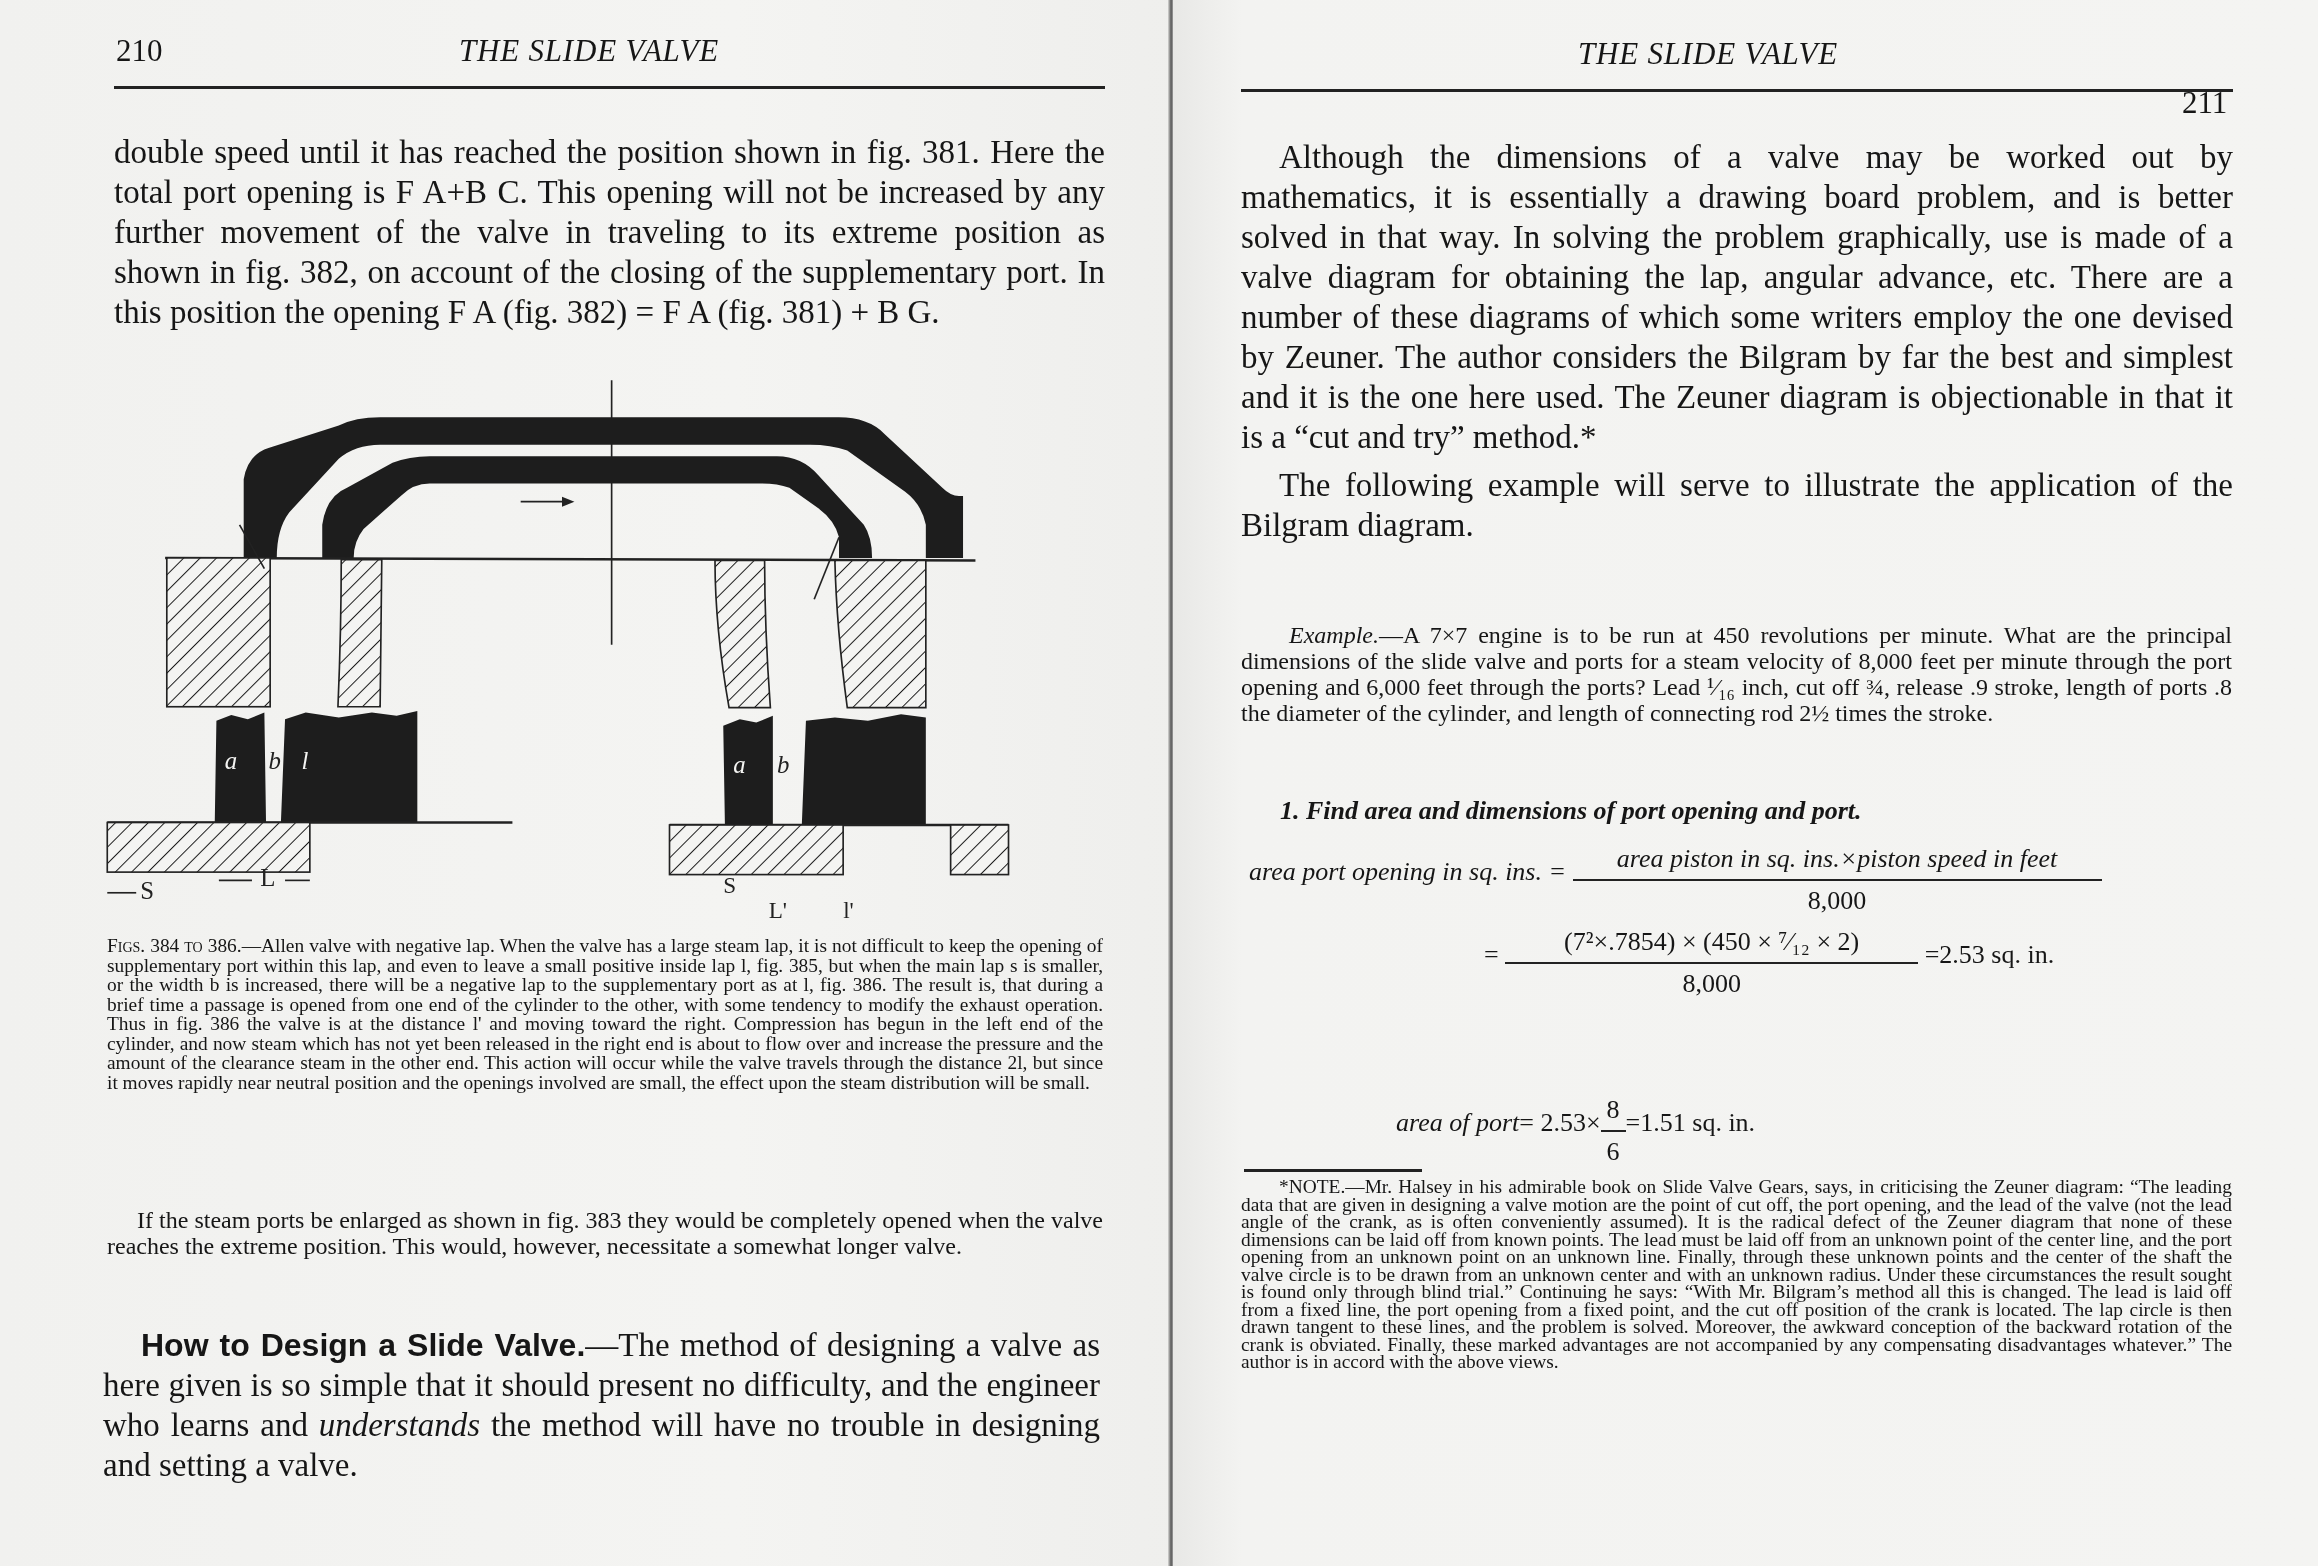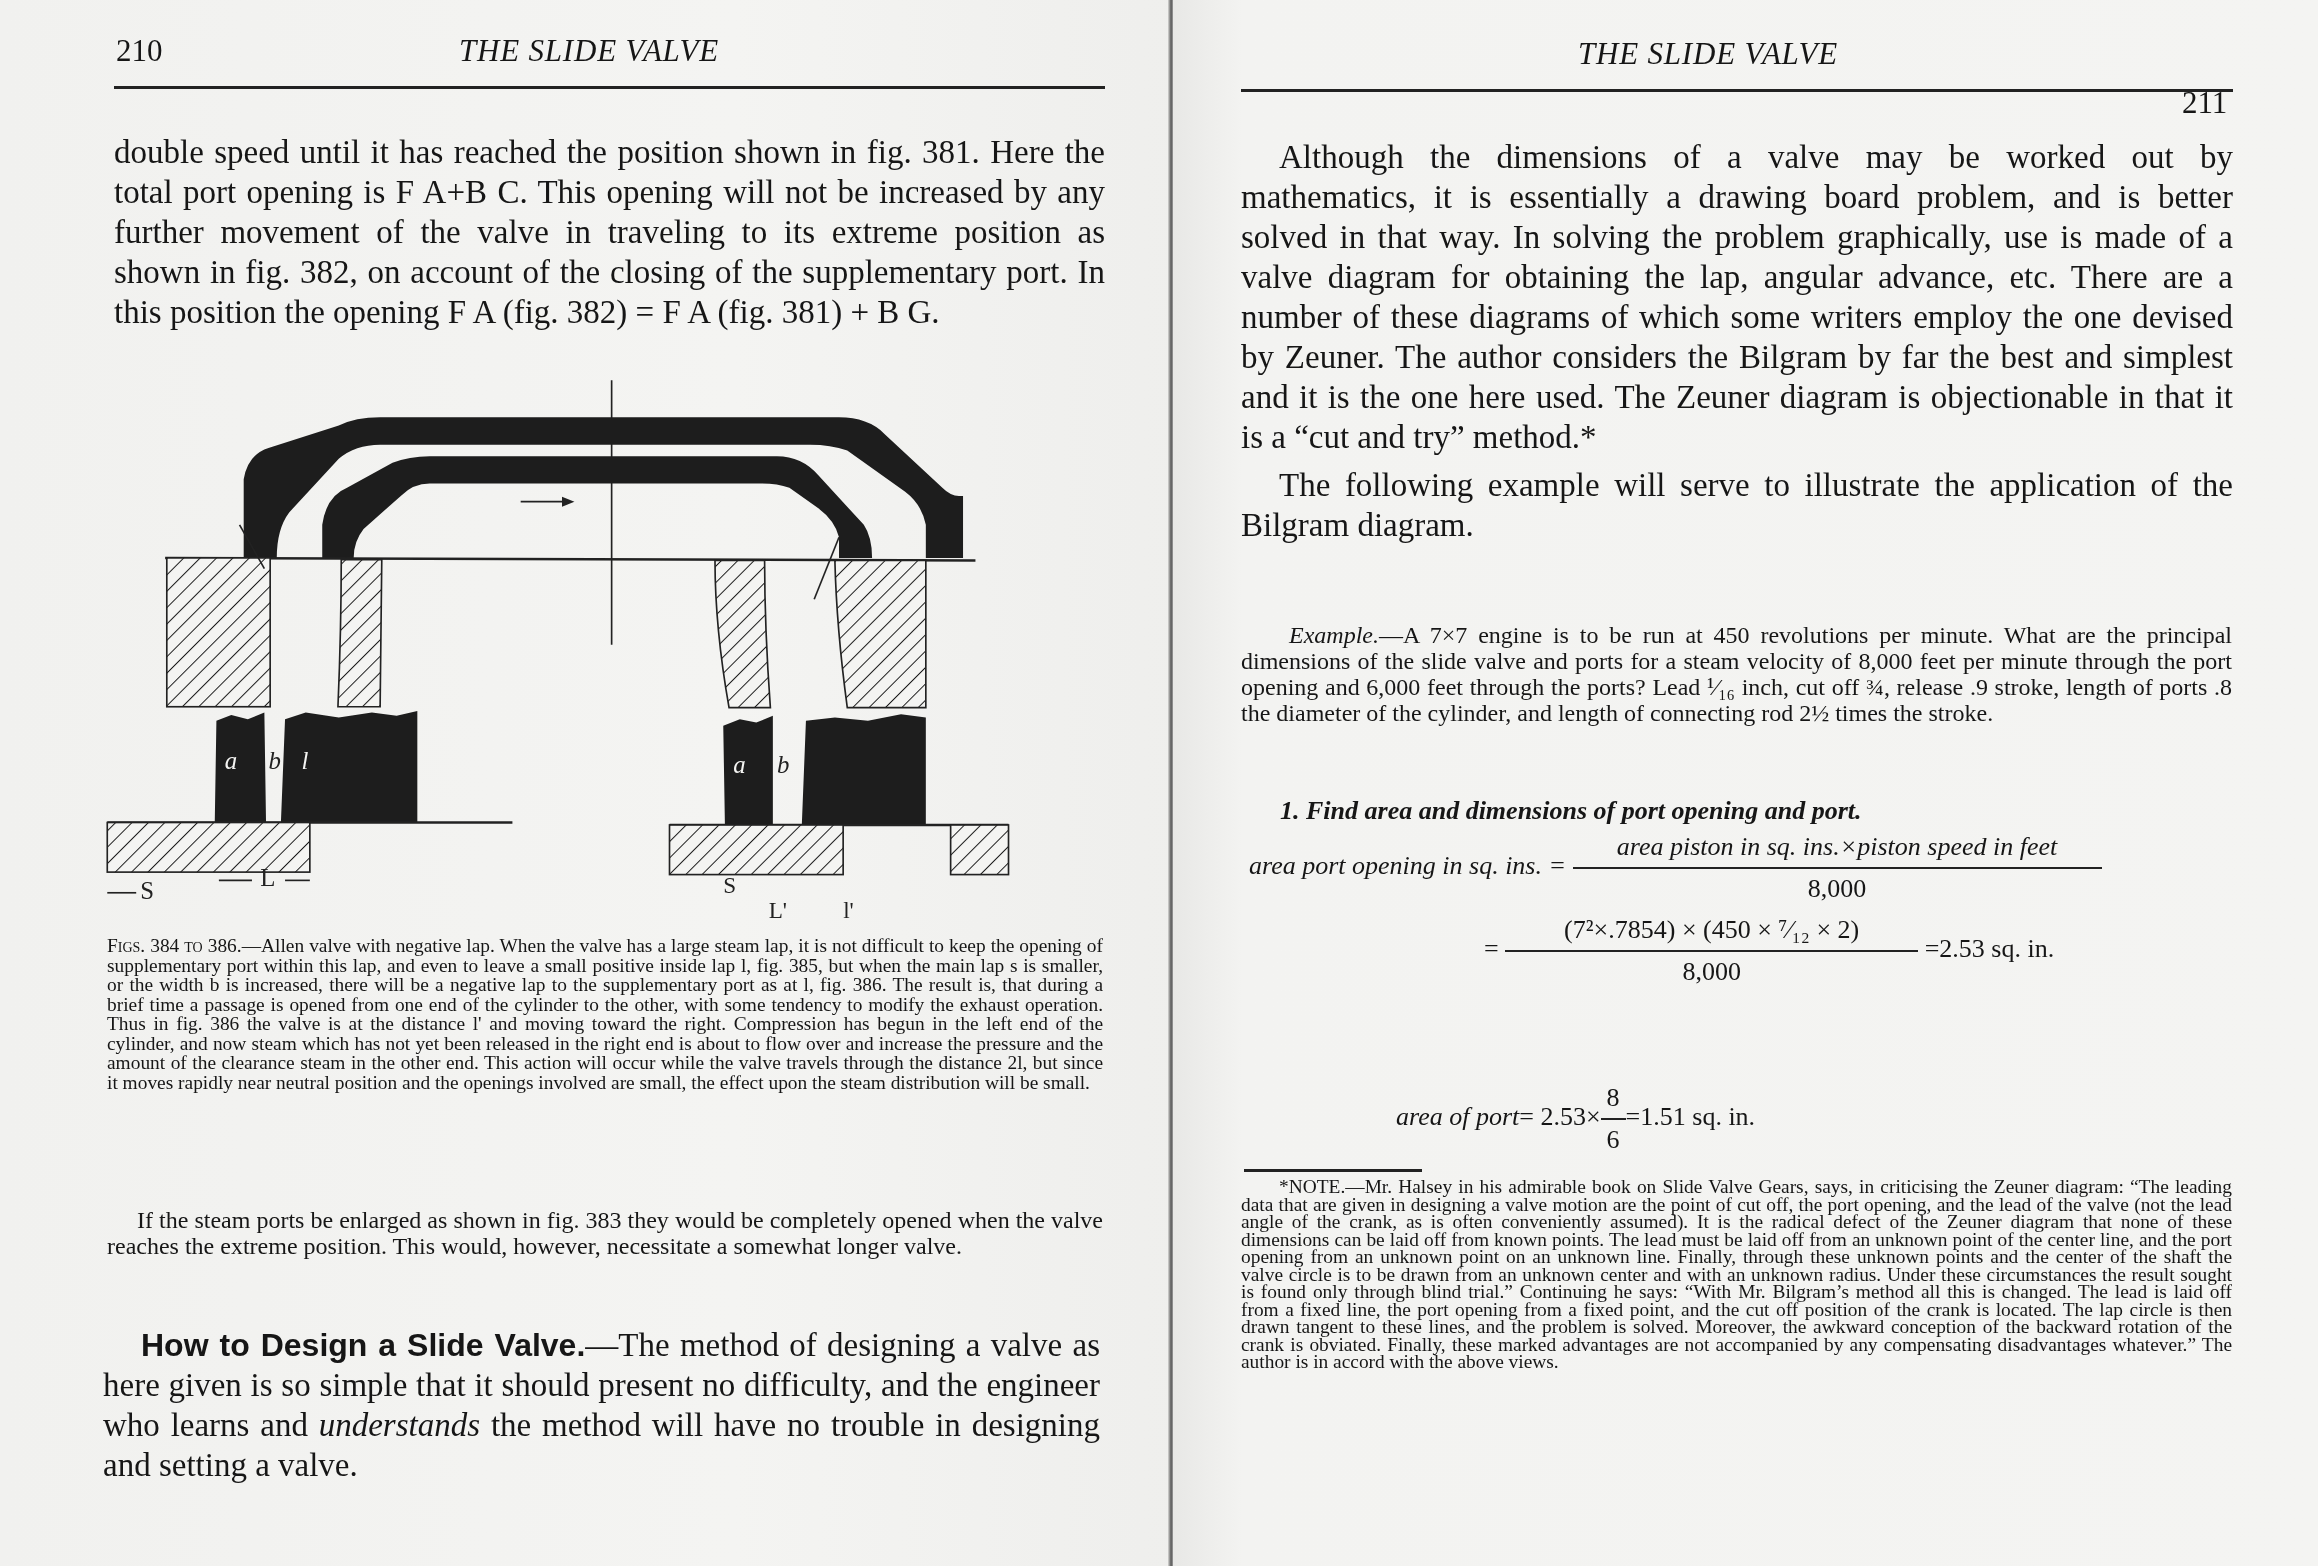--- a/index.html
+++ b/index.html
@@ -29,21 +29,21 @@
 
   .caption { position:absolute; font-size:19.4px; line-height:19.5px; text-align:justify; }
   .caption .sc { font-variant:small-caps; }
 
   .small { position:absolute; font-size:24px; line-height:26px; text-align:justify; }
   .footnote { position:absolute; font-size:19.4px; line-height:17.5px; text-align:justify; }
 
   .heading-bold { font-weight:bold; font-family:"Liberation Sans","DejaVu Sans",sans-serif; font-size:32px; }
   .ital { font-style:italic; }
   .eq { position:absolute; font-size:26px; }
-  .frac { display:inline-block; vertical-align:middle; text-align:center; }
+  .frac { display:inline-block; vertical-align:middle; text-align:center;margin-top:12px; }
   .frac .num { display:block; border-bottom:2.1px solid #222; padding:0 3.3px 5px; }
   .frac .den { display:block; padding-top:5px; }
   .figure { position:absolute; left:99px; top:380px; }
   .footrule { position:absolute; left:1244px; top:1169px; width:178px; height:3.3px; background:#222; }
 </style>
 </head>
 <body>
 
 <div class="edge-left"></div>
 

